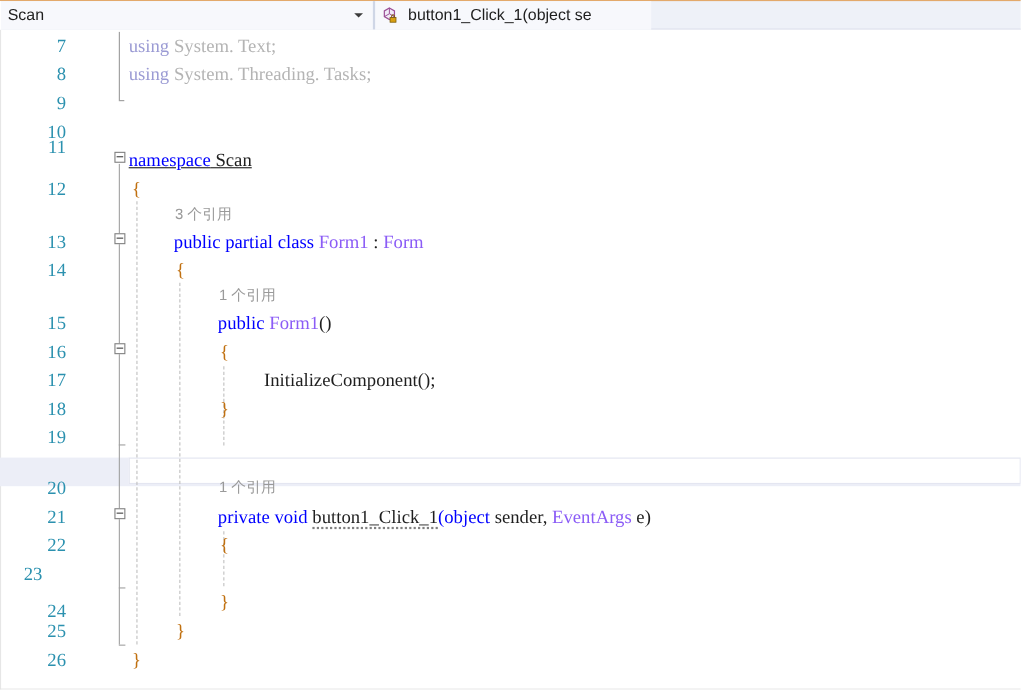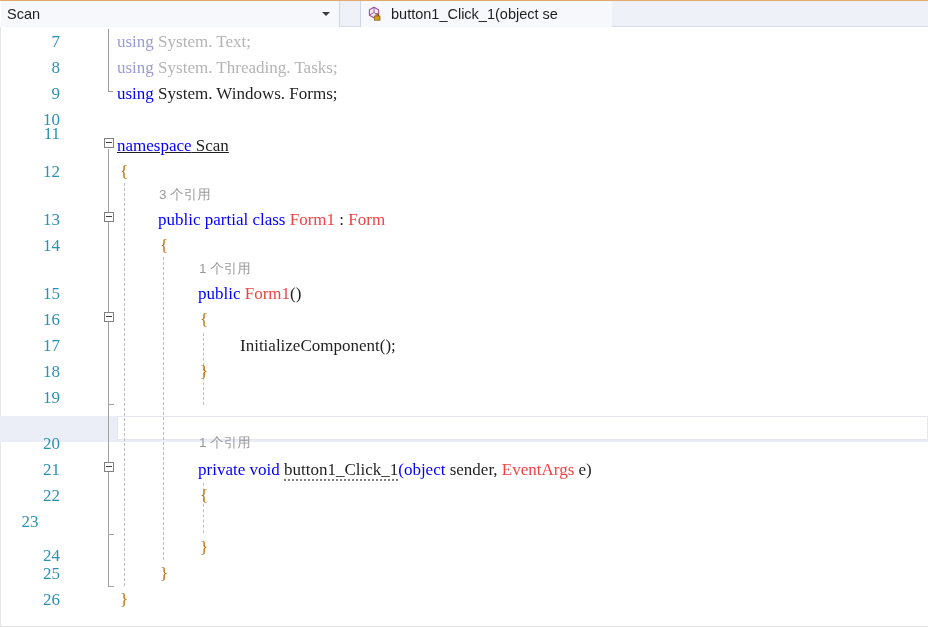--- a/index.html
+++ b/index.html
@@ -35,21 +35,21 @@
     align-items: center;
     background: #f7f8fc;
     border-left: 1px solid #cfd6e6;
     border-right: 1px solid #cfd6e6;
     box-sizing: border-box;
     height: 26px;
     overflow: hidden;
   }
   .nav-combo.first { width: 340px; border-left: 1px solid #ffffff; }
   .nav-combo.second { width: 370px; }
-  .nav-combo.third { width: 252px; border-right: none; margin-left: 20px; }
+  .nav-combo.third { width: 252px; border-right: none; }
 
   .nav-combo .nav-label {
     font-family: "Liberation Sans", sans-serif;
     font-size: 14.5px;
     color: #1e1e1e;
     white-space: nowrap;
     overflow: hidden;
     line-height: 26px;
     padding-left: 4px;
   }
@@ -188,21 +188,21 @@
     height: 26px;
     line-height: 28px;
     white-space: pre;
     font-family: "Liberation Sans", sans-serif;
     font-size: 13.5px;
     color: #9a9a9a;
   }
 
   
   .kw    { color: #0000ff; }
-  .type  { color: #ef4444; }
+  .type  { color: #8b5cf6; }
   .ident { color: #1f1f1f; }
   .punct { color: #1f1f1f; }
   .brace { color: #c07010; }
   .dim-kw    { color: #9b9bd4; }
   .dim-ident { color: #b4b4b4; }
 
   .squiggle {
     border-bottom: 2px dotted #808080;
     padding-bottom: 0px;
   }
@@ -295,21 +295,20 @@
 
     <div class="indent-guide" style="left:124px; top:156px; height:403px;"></div>
     <div class="indent-guide" style="left:163px; top:230px; height:303px;"></div>
     <div class="indent-guide" style="left:203px; top:306px; height:72px;"></div>
     <div class="indent-guide" style="left:203px; top:456px; height:50px;"></div>
 
     <div class="code-line" style="left:117px; top:2px;"><span class="dim-kw">using</span><span class="dim-ident"> System. Text;</span></div>
 
     <div class="code-line" style="left:117px; top:28px;"><span class="dim-kw">using</span><span class="dim-ident"> System. Threading. Tasks;</span></div>
 
-    <div class="code-line" style="left:117px; top:54px;"><span class="kw">using</span><span class="ident"> System. Windows. Forms;</span></div>
 
     <div class="code-line" style="left:117px; top:106px;text-decoration:underline;"><span class="kw">namespace</span><span class="ident"> Scan</span></div>
 
     <div class="code-line" style="left:120px; top:132px;"><span class="brace">{</span></div>
 
     <div class="codelens" style="left:159px; top:154px;">3 个引用</div>
 
     <div class="code-line" style="left:158px; top:180px;"><span class="kw">public</span><span class="punct"> </span><span class="kw">partial</span><span class="punct"> </span><span class="kw">class</span><span class="punct"> </span><span class="type">Form1</span><span class="punct"> </span><span class="punct">:</span><span class="punct"> </span><span class="type">Form</span></div>
 
     <div class="code-line" style="left:160px; top:206px;"><span class="brace">{</span></div>

